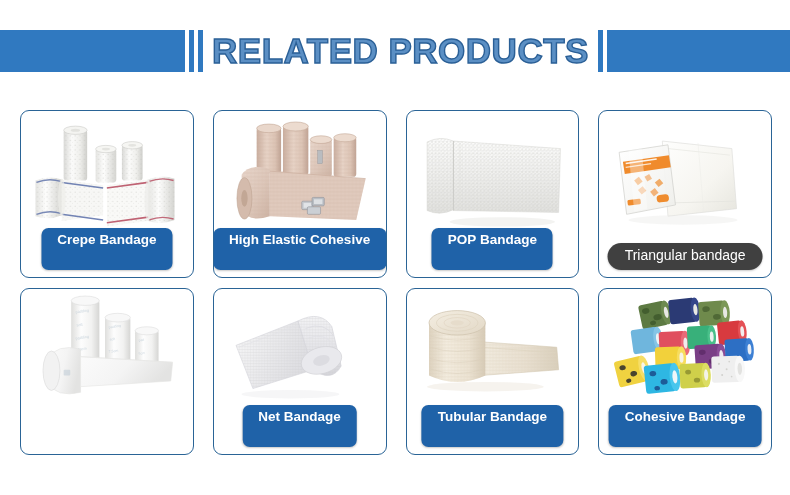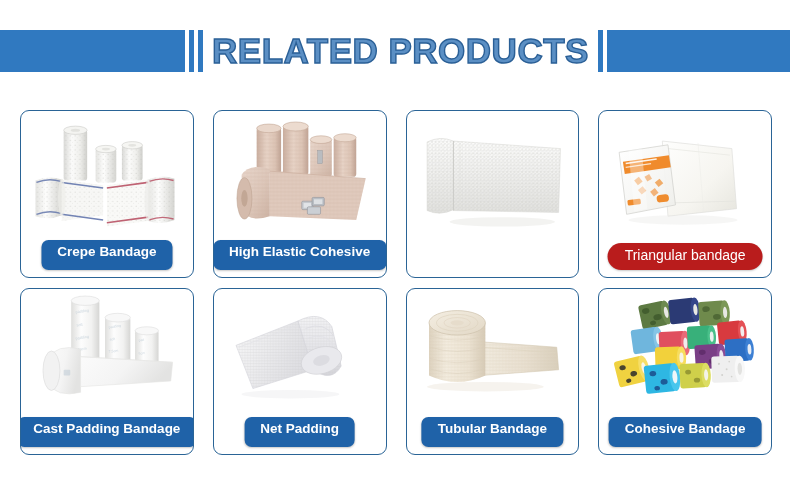--- a/index.html
+++ b/index.html
@@ -101,29 +101,29 @@
   .card-label {
     position: absolute;
     left: 50%;
     transform: translateX(-50%);
     bottom: 7px;
     background: #1f62a8;
     color: #ffffff;
     font-size: 13.5px;
     font-weight: bold;
     border-radius: 7px;
-    padding: 5px 16px 10px 16px;
+    padding: 5px 16px 22px 16px;
     white-space: nowrap;
     line-height: 1.1;
     box-shadow: 0 1px 2px rgba(0,0,0,0.22);
   }
   .card-label.pill {
     border-radius: 999px;
     font-weight: normal;
-    background: #b91c1c;
+    background: #404040;
     font-size: 14px;
     padding: 5px 17px 6px 17px;
   }
 </style>
 </head>
 <body>
 
 <div id="page">
 
   <div class="banner">
@@ -310,20 +310,21 @@
           <g>
             <path d="M48 32 L162 40 L160 108 L48 106 Z" fill="url(#popg)" stroke="#dcdcd8" stroke-width="0.6"></path>
             <path d="M48 32 L162 40 L160 108 L48 106 Z" fill="url(#poptex)"></path>
             <path d="M48 32 L162 40 L160 108 L48 106 Z" fill="url(#popmesh)"></path>
             <path d="M48 32 L48 106" stroke="#cdcdc9" stroke-width="1.1" fill="none"></path>
             <path d="M55 33 L55 106" stroke="#dfdfdb" stroke-width="0.7" fill="none" opacity="0.8"></path>
           </g>
           <ellipse cx="100" cy="118" rx="56" ry="5" fill="#e7e7e4" opacity="0.5"></ellipse>
         </svg>
       </div>
+      <div class="card-label">POP Bandage</div>
     </div>
 
     <div class="card">
       <div class="card-media">
         <svg viewBox="0 0 180 140" preserveAspectRatio="xMidYMid meet">
           <defs>
             <linearGradient id="clothg" x1="0" y1="0" x2="1" y2="1">
               <stop offset="0" stop-color="#fefefd"></stop>
                 <stop offset="0.6" stop-color="#f6f5f0"></stop>
               <stop offset="1" stop-color="#e6e5de"></stop>
@@ -416,21 +417,20 @@
 
           <g>
             <path d="M62 64 q-26 -6 -34 10 l0 26 q8 16 34 10 z" fill="url(#padg2)" stroke="#e2e2e1" stroke-width="0.6"></path>
             <ellipse cx="31" cy="87" rx="9" ry="21" fill="#f2f2f2" stroke="#dcdcdc" stroke-width="0.7"></ellipse>
             <path d="M62 72 L160 78 L158 98 L62 104 Z" fill="url(#padg2)" stroke="#e4e4e3" stroke-width="0.6"></path>
             <path d="M62 72 L160 78" stroke="#e8e8e7" stroke-width="0.7" fill="none"></path>
             <rect x="44" y="86" width="7" height="6" rx="1" fill="#b7c6d2" opacity="0.5"></rect>
           </g>
         </svg>
       </div>
-      <div class="card-label">Cast Padding Bandage</div>
     </div>
 
     <div class="card">
       <div class="card-media">
         <svg viewBox="0 0 180 140" preserveAspectRatio="xMidYMid meet">
           <defs>
             <linearGradient id="netg" x1="0" y1="0" x2="1" y2="0.4">
               <stop offset="0" stop-color="#f7f7f8"></stop>
                 <stop offset="0.45" stop-color="#ececee"></stop>
               <stop offset="1" stop-color="#dddde1"></stop>
@@ -456,21 +456,21 @@
             <path d="M88 34 q24 -12 36 6 l10 42 q-10 18 -30 4 Z" fill="url(#netroll)" stroke="#d5d5da" stroke-width="0.7"></path>
             <path d="M88 34 q24 -12 36 6 l10 42 q-10 18 -30 4 Z" fill="url(#netmesh)"></path>
             <ellipse cx="113" cy="76" rx="22" ry="14" transform="rotate(-16 113 76)" fill="#e9e9ed" stroke="#d2d2d7" stroke-width="0.7"></ellipse>
             <ellipse cx="113" cy="76" rx="9" ry="5.5" transform="rotate(-16 113 76)" fill="#dcdce1"></ellipse>
             <path d="M96 42 q20 -8 30 8" stroke="#dedee3" stroke-width="1" fill="none"></path>
             <path d="M99 52 q18 -6 27 8" stroke="#e1e1e6" stroke-width="0.9" fill="none"></path>
           </g>
           <ellipse cx="80" cy="112" rx="52" ry="4.5" fill="#ededf0" opacity="0.5"></ellipse>
         </svg>
       </div>
-      <div class="card-label">Net Padding</div>
+      <div class="card-label">Net Bandage</div>
     </div>
 
     <div class="card">
       <div class="card-media">
         <svg viewBox="0 0 180 140" preserveAspectRatio="xMidYMid meet">
           <defs>
             <linearGradient id="tubg" x1="0" y1="0" x2="1" y2="0">
               <stop offset="0" stop-color="#ddd2bf"></stop>
                 <stop offset="0.3" stop-color="#f3ecdf"></stop>
               <stop offset="0.7" stop-color="#ece3d3"></stop>

